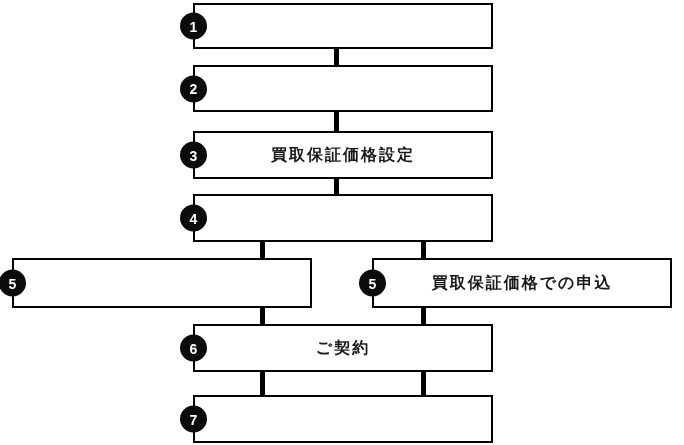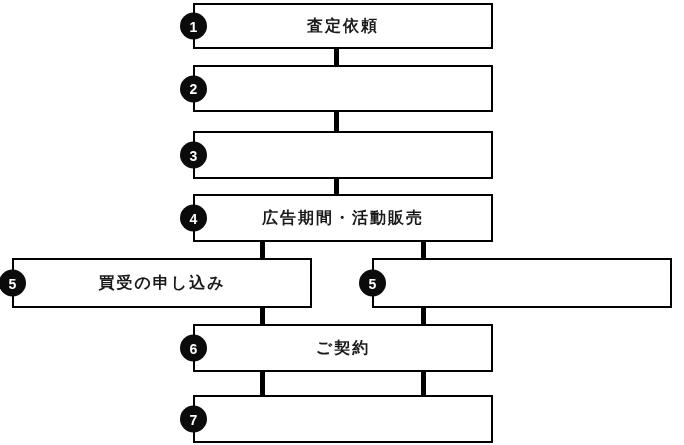--- a/index.html
+++ b/index.html
@@ -92,43 +92,42 @@
   <div class="connector pos-c3"></div>
   <div class="connector pos-c4a"></div>
   <div class="connector pos-c4b"></div>
   <div class="connector pos-c5a"></div>
   <div class="connector pos-c5b"></div>
   <div class="connector pos-c6a"></div>
   <div class="connector pos-c6b"></div>
 
   <div class="step-box pos-step1">
     <span class="step-badge">1</span>
-    <span class="step-label">査定依頼</span>
   </div>
 
   <div class="step-box pos-step2">
     <span class="step-badge">2</span>
   </div>
 
   <div class="step-box pos-step3">
     <span class="step-badge">3</span>
+    <span class="step-label">買取保証価格設定</span>
   </div>
 
   <div class="step-box pos-step4">
     <span class="step-badge">4</span>
-    <span class="step-label">広告期間・活動販売</span>
   </div>
 
   <div class="step-box pos-step5l">
     <span class="step-badge">5</span>
-    <span class="step-label">買受の申し込み</span>
   </div>
 
   <div class="step-box pos-step5r">
     <span class="step-badge">5</span>
+    <span class="step-label">買取保証価格での申込</span>
   </div>
 
   <div class="step-box pos-step6">
     <span class="step-badge">6</span>
     <span class="step-label">ご契約</span>
   </div>
 
   <div class="step-box pos-step7">
     <span class="step-badge">7</span>
   </div>

